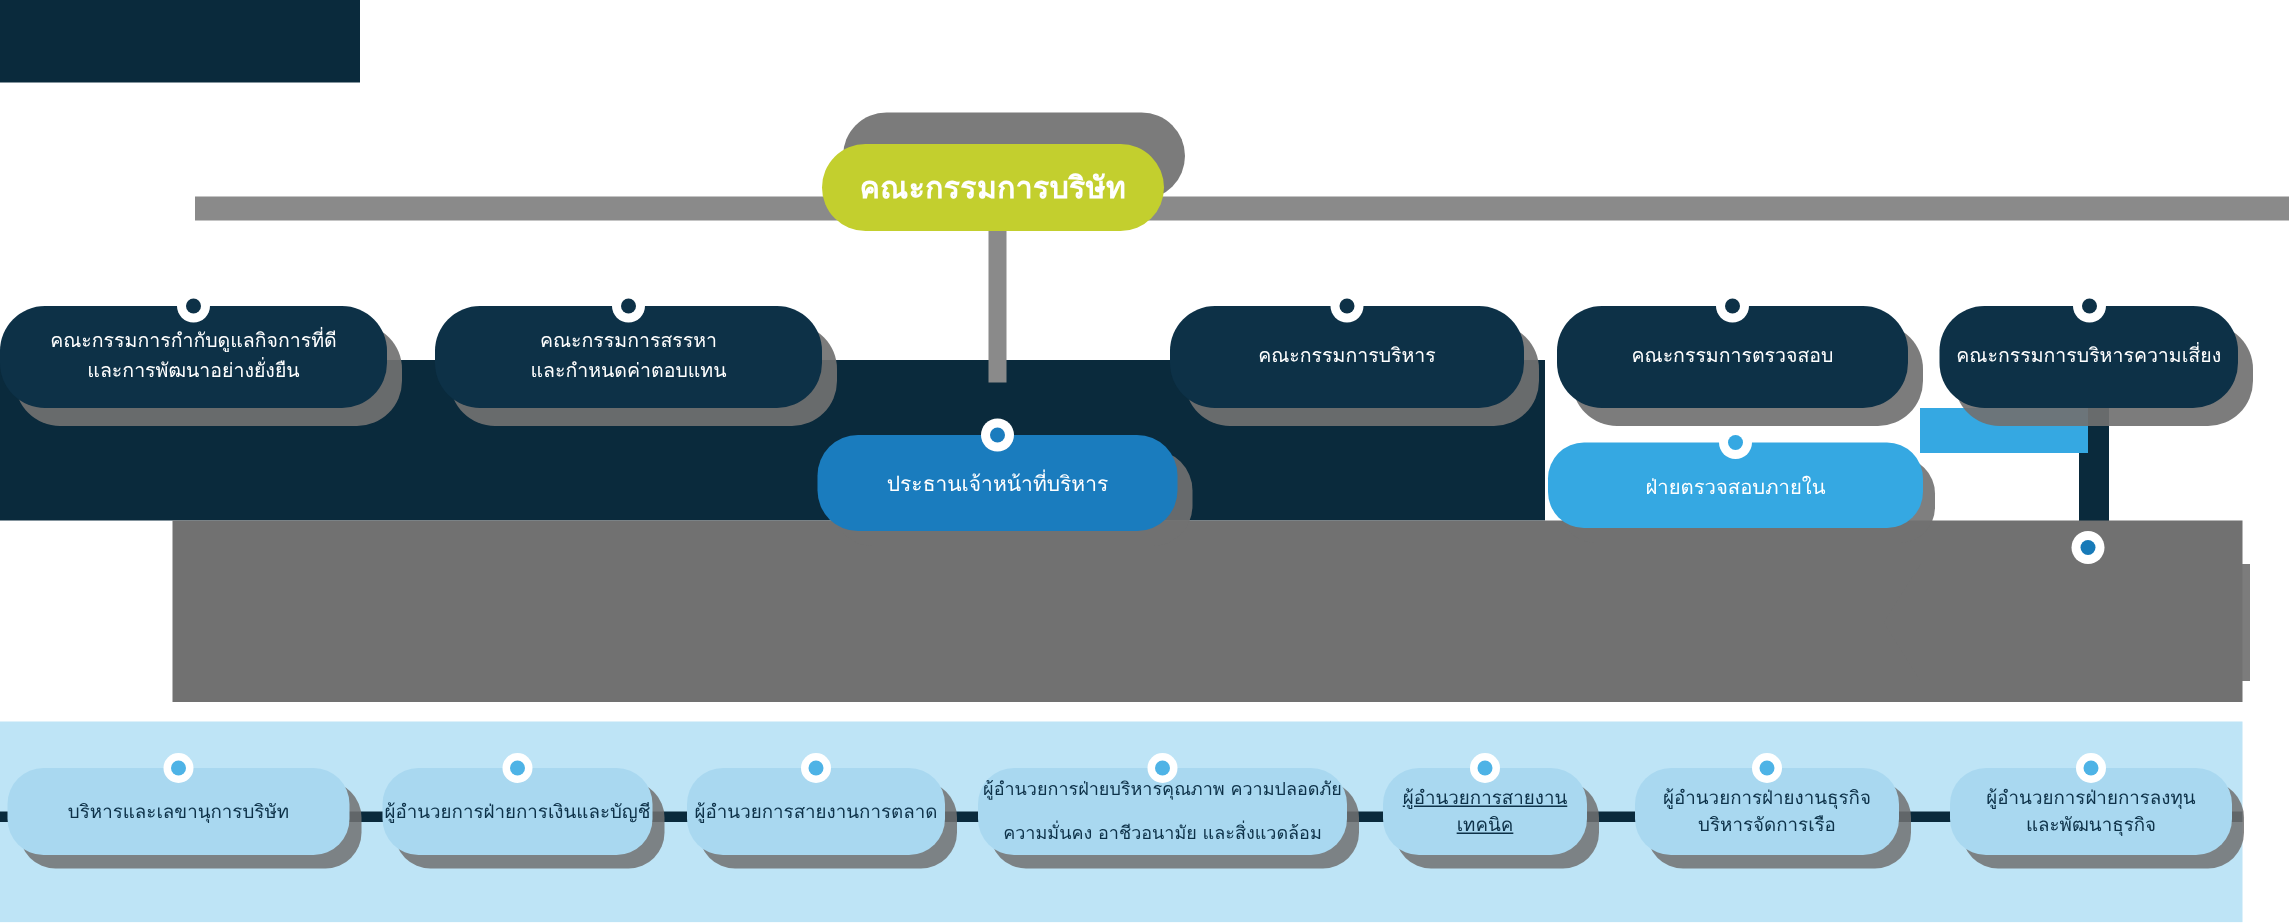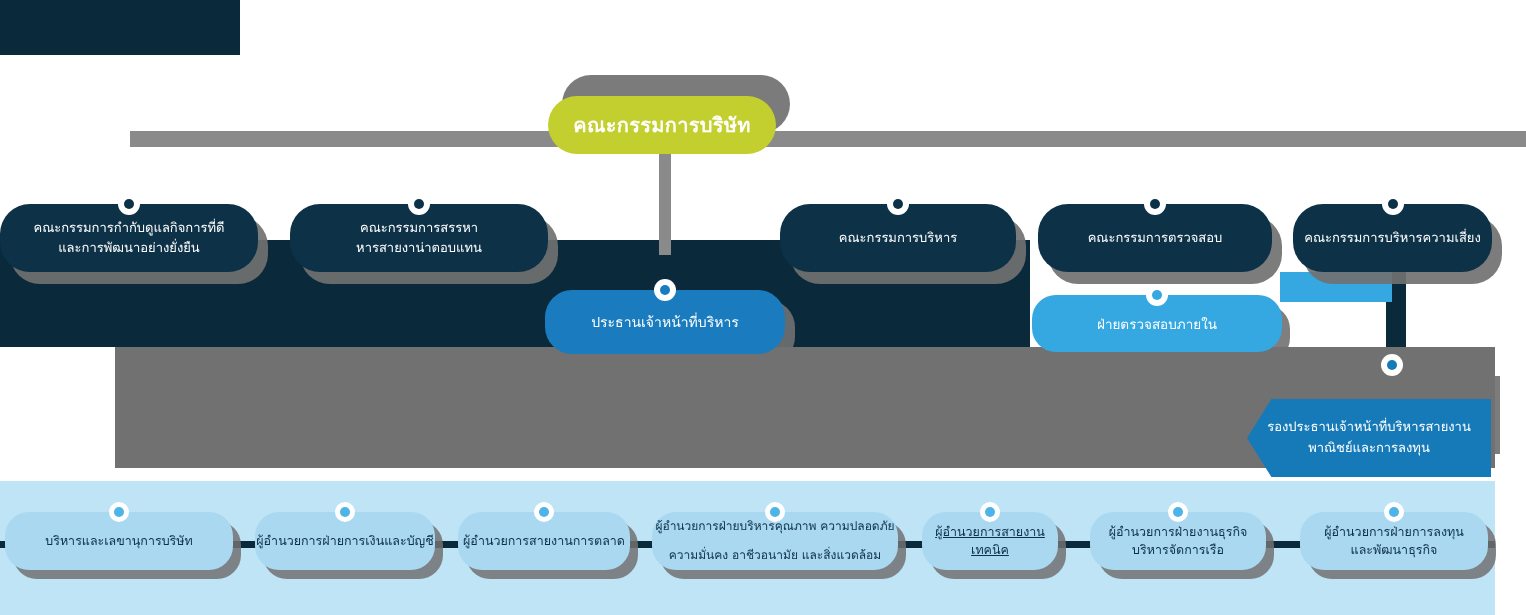--- a/index.html
+++ b/index.html
@@ -133,21 +133,21 @@
   </div>
 
   <div class="box committee c1">
     <span class="donut"></span>
     <span class="ln">คณะกรรมการกำกับดูแลกิจการที่ดี</span>
     <span class="ln">และการพัฒนาอย่างยั่งยืน</span>
   </div>
   <div class="box committee c2">
     <span class="donut"></span>
     <span class="ln">คณะกรรมการสรรหา</span>
-    <span class="ln">หารสายงาน่าตอบแทน</span>
+    <span class="ln">และกำหนดค่าตอบแทน</span>
   </div>
   <div class="box committee c3">
     <span class="donut"></span>
     <span class="ln">คณะกรรมการบริหาร</span>
     <span class="ln"></span>
   </div>
   <div class="box committee c4">
     <span class="donut"></span>
     <span class="ln">คณะกรรมการตรวจสอบ</span>
     <span class="ln"></span>
@@ -161,24 +161,20 @@
   <div class="box ceo-box">
     <span class="donut"></span>
     <span class="ln">ประธานเจ้าหน้าที่บริหาร</span>
   </div>
   <div class="box audit-box">
     <span class="donut"></span>
     <span class="ln">ฝ่ายตรวจสอบภายใน</span>
   </div>
 
   <div class="vp-shadow"></div>
-  <div class="box vp-box">
-    <span class="ln">รองประธานเจ้าหน้าที่บริหารสายงาน</span>
-    <span class="ln">พาณิชย์และการลงทุน</span>
-  </div>
   <div class="vp-donut"></div>
 
   <div class="box director d1">
     <span class="donut"></span>
     <span class="ln">บริหารและเลขานุการบริษัท</span>
   </div>
   <div class="box director d2">
     <span class="donut"></span>
     <span class="ln">ผู้อำนวยการฝ่ายการเงินและบัญชี</span>
     <span class="ln"></span>

